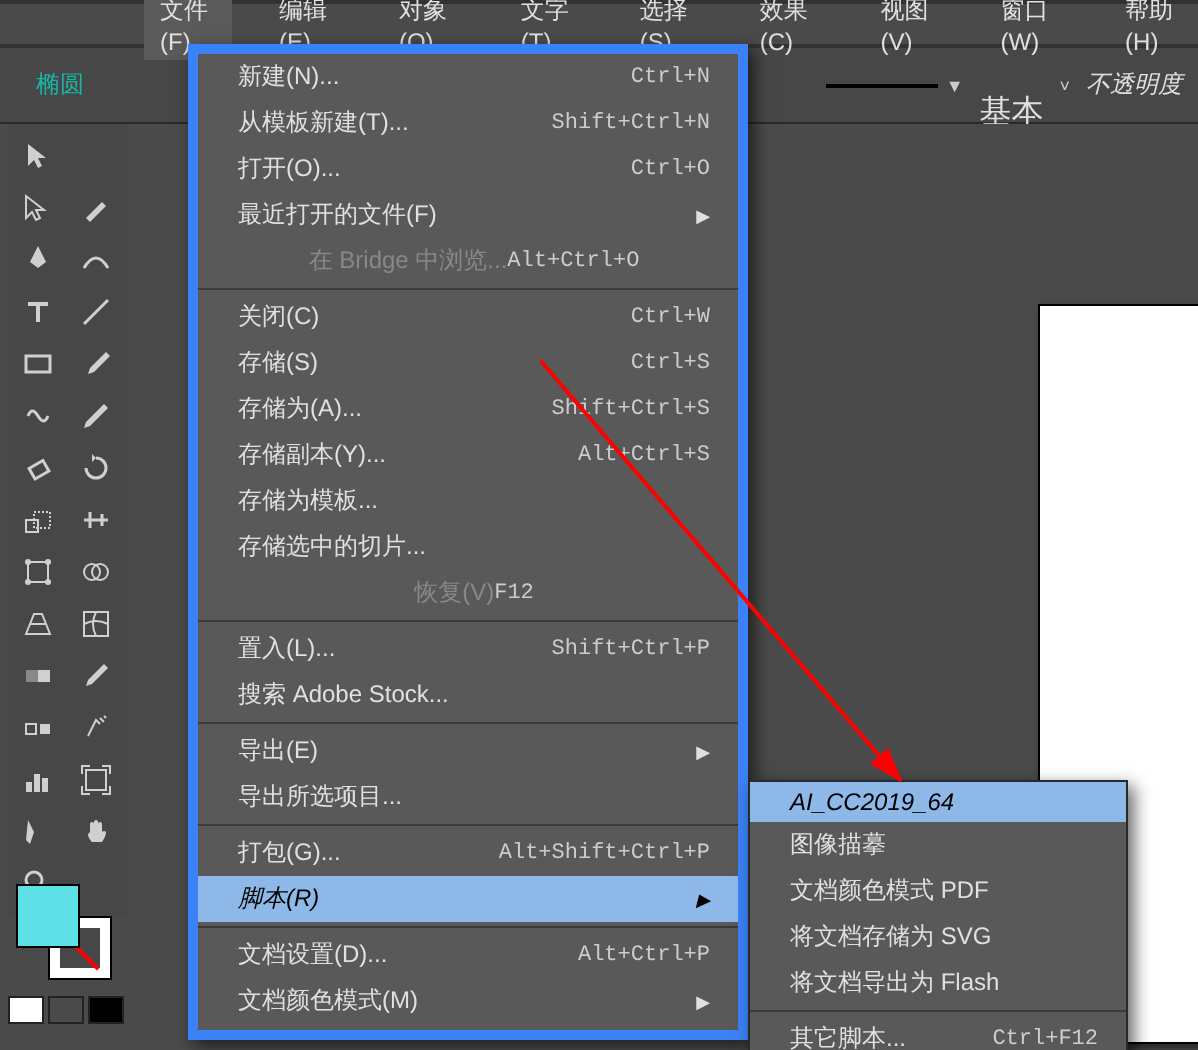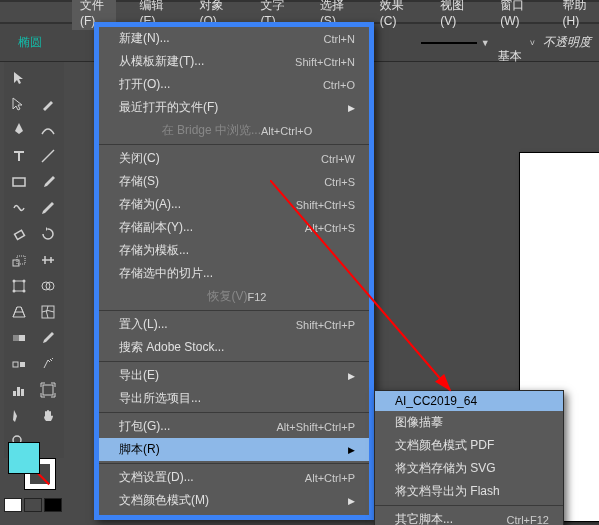--- a/index.html
+++ b/index.html
@@ -8,21 +8,21 @@
 .titlebar { height: 24px; background: #323232; display: flex; align-items: center; padding: 0 4px; }
 .ai-logo { width: 20px; height: 18px; background: #330000; color: #ff9a00; font-size: 11px; font-weight: bold; display: flex; align-items: center; justify-content: center; border-radius: 2px; margin-right: 8px; }
 
 .menubar { height: 20px; background: #4a4a4a; display: flex; align-items: center; padding-left: 72px; position: absolute; top: 2px; left: 0; right: 0; z-index: 5; gap: 16px; }
 .menubar-item { color: #e0e0e0; font-size: 12px; padding: 2px 8px; cursor: pointer; }
 .menubar-item.active { background: #5a5a5a; }
 
 .toolbar-row { position: absolute; top: 24px; left: 0; right: 0; height: 38px; background: #474747; border-bottom: 1px solid #2a2a2a; display: flex; align-items: center; justify-content: flex-end; padding-right: 8px; gap: 8px; }
 .stroke-control { display: flex; align-items: center; gap: 4px; }
 .stroke-line { width: 56px; height: 2px; background: #000; }
-.basic-label { color: #e0e0e0; font-size: 12px; margin-top: 27px; }
+.basic-label { color: #e0e0e0; font-size: 16px; margin-top: 27px; }
 .arrow-small { color: #ccc; font-size: 9px; }
 .opacity-label { color: #e0e0e0; font-size: 12px; font-style: italic; }
 
 .topleft-label { position: absolute; top: 34px; left: 18px; color: #14b8a6; font-size: 12px; z-index: 4; }
 
 .toolbox { position: absolute; top: 62px; left: 4px; width: 60px; background: #474747; padding: 4px 2px; display: grid; grid-template-columns: 1fr 1fr; gap: 2px; z-index: 3; }
 .tool { width: 26px; height: 24px; display: flex; align-items: center; justify-content: center; color: #e0e0e0; font-size: 14px; cursor: pointer; }
 .tool.double { grid-column: span 2; justify-content: flex-start; padding-left: 6px; }
 .tool svg { width: 16px; height: 16px; fill: #d0d0d0; }
 
@@ -34,22 +34,22 @@
 
 .bottom-swatches { position: absolute; top: 498px; left: 4px; display: flex; gap: 2px; z-index: 3; }
 .swatch-sm { width: 18px; height: 14px; border: 1px solid #222; }
 
 .canvas-area { position: absolute; top: 62px; left: 68px; right: 0; bottom: 0; background: #4a4a4a; }
 .artboard { position: absolute; top: 90px; right: -20px; width: 100px; height: 370px; background: #fff; border: 1px solid #000; box-shadow: 2px 2px 4px rgba(0,0,0,0.5); }
 
 .dropdown { position: absolute; top: 22px; left: 94px; width: 280px; background: #595959; border: 5px solid #3b82f6; box-shadow: 3px 3px 8px rgba(0,0,0,0.6); z-index: 10; max-height: 498px; overflow: hidden; }
 .menu-item { display: flex; justify-content: space-between; align-items: center; padding: 3px 14px 3px 20px; color: #e0e0e0; font-size: 12px; cursor: pointer; white-space: nowrap; }
 .menu-item.disabled { color: #888; justify-content: center; }
-.menu-item.highlight { background: #8db8e8; color: #000; }
-.menu-item .shortcut { color: #ccc; font-size: 11px; }
+.menu-item.highlight { background: #8db8e8; color: #000; font-style: italic; }
+.menu-item .shortcut { color: #ccc; font-size: 11px; font-family: Liberation Mono, monospace; }
 .menu-item .sub-arrow { font-size: 9px; }
 .menu-sep { height: 1px; background: #3a3a3a; margin: 2px 0; }
 
 .submenu { position: absolute; top: 390px; left: 374px; width: 190px; background: #595959; border: 1px solid #2a2a2a; box-shadow: 3px 3px 8px rgba(0,0,0,0.6); z-index: 11; }
 
 .red-arrow { position: absolute; top: 180px; left: 270px; z-index: 12; pointer-events: none; }
 
 .watermark { position: absolute; top: 240px; left: 260px; width: 130px; height: 80px; z-index: 8; opacity: 0.5; pointer-events: none; display: flex; flex-direction: column; align-items: center; justify-content: center; }
 .watermark-logo { width: 56px; height: 56px; border-radius: 50%; background: #999; display: flex; align-items: center; justify-content: center; color: #fff; font-size: 24px; }
 .watermark-text { color: #bbb; font-size: 16px; font-weight: bold; margin-top: -4px; }

